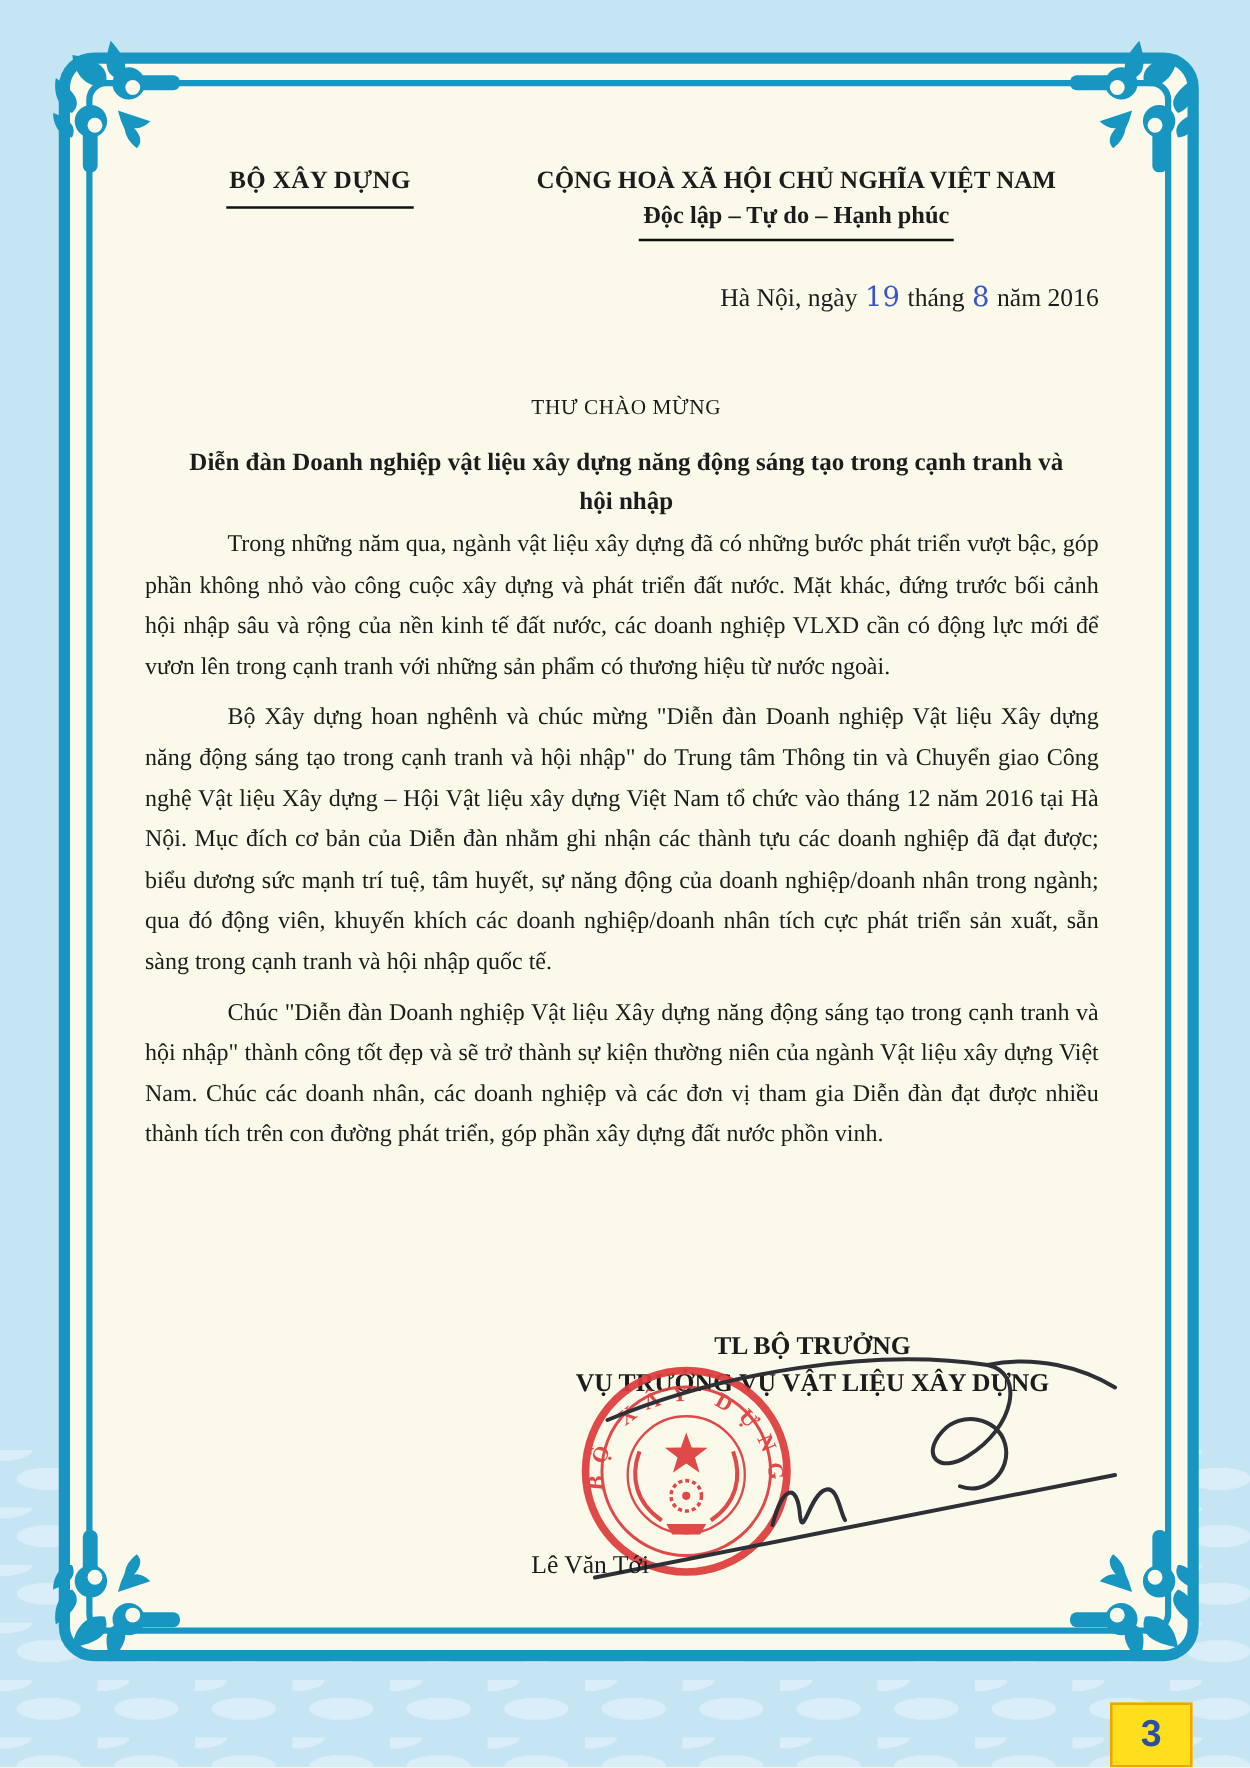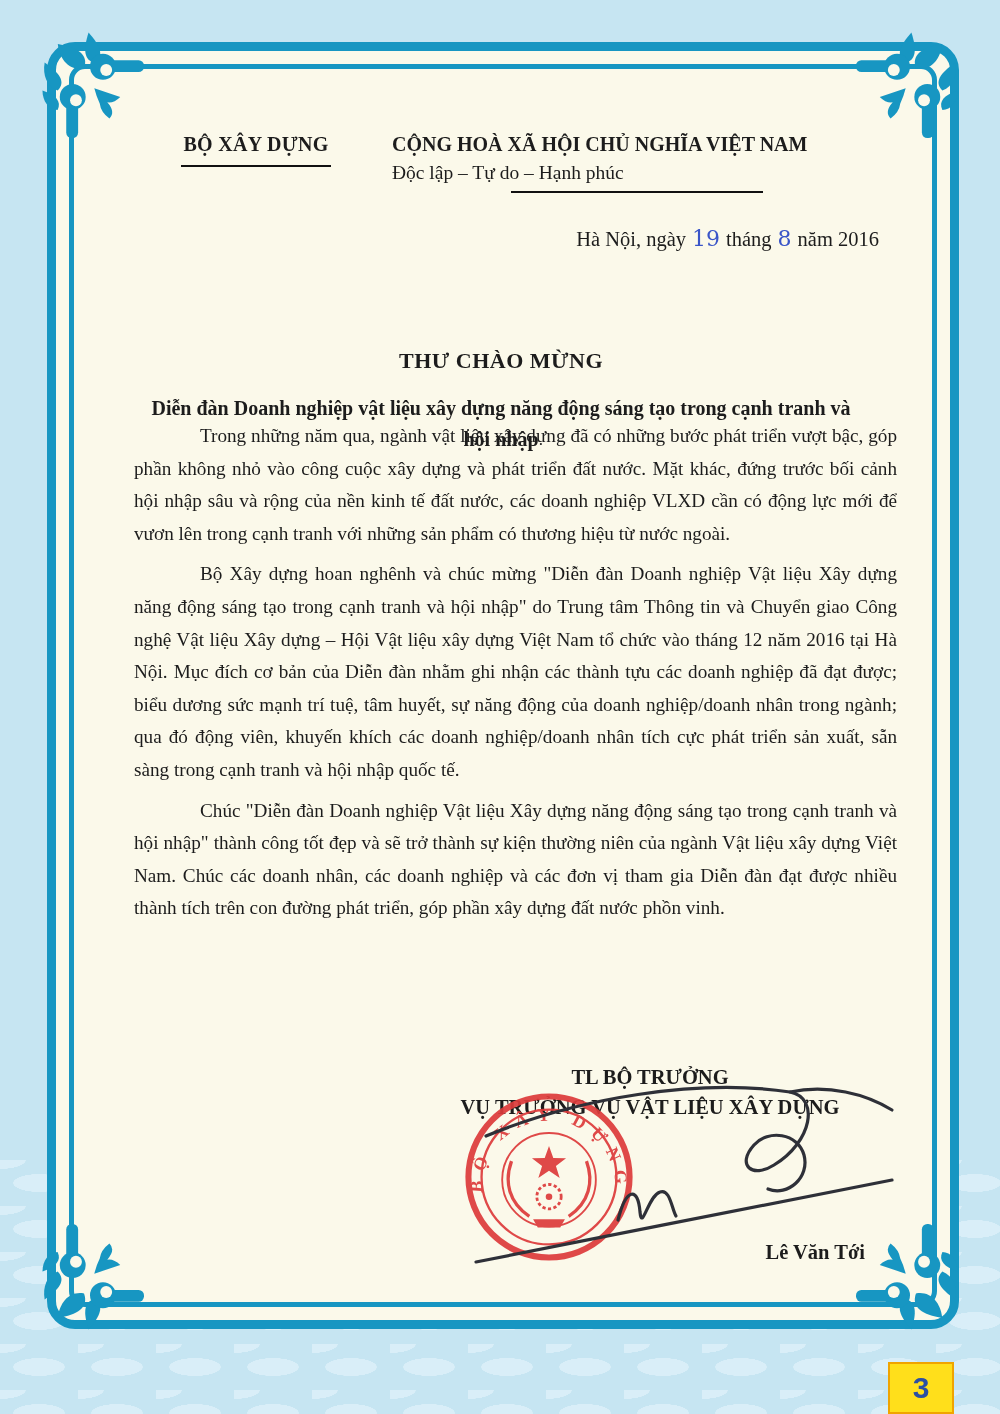--- a/index.html
+++ b/index.html
@@ -35,52 +35,52 @@
   .orn-fill{fill:var(--teal);}
   .orn-hole{fill:var(--paper);}
 
   .content{position:absolute;left:0;top:0;width:880px;height:1414px;z-index:5;}
 
   
   .header-row{position:absolute;left:120px;top:133px;width:762px;display:flex;}
   .org-block{width:272px;text-align:center;}
   .org-name{font-size:20px;font-weight:bold;letter-spacing:.3px;}
   .org-underline{width:150px;height:0;border-bottom:2px solid #111;margin:9px auto 0;}
-  .national-block{flex:1;text-align:left;}
+  .national-block{flex:1;text-align:center;}
   .national-l1{font-size:20px;font-weight:bold;}
-  .national-l2{font-size:19.5px;font-weight:normal;margin-top:6px;}
+  .national-l2{font-size:19.5px;font-weight:bold;margin-top:6px;}
   .national-underline{width:252px;height:0;border-bottom:2px solid #111;margin:7px auto 0;}
 
   .date-line{position:absolute;left:120px;top:226px;width:762px;text-align:right;
     font-size:20.5px;}
   .date-line span{margin:0 3px;}
   .hand-num{color:var(--handblue);font-size:22px;font-family:"DejaVu Serif",serif;}
 
   
   .title-block{position:absolute;left:120px;top:316px;width:762px;text-align:center;}
-  .doc-title{font-size:22px;font-weight:bold;letter-spacing:.5px;margin-top:32px;}
+  .doc-title{font-size:17px;font-weight:normal;letter-spacing:.5px;}
   .doc-subtitle{font-size:20px;font-weight:bold;line-height:31px;max-width:700px;margin:19px auto 0;}
 
   
-  .body-block{position:absolute;left:134px;top:420px;width:763px;}
+  .body-block{position:absolute;left:116px;top:420px;width:763px;}
   .body-block p{font-size:19.2px;line-height:32.6px;text-align:justify;
     text-indent:66px;margin:0 0 8px;}
 
   
   .sign-block{position:absolute;left:390px;top:1062px;width:520px;text-align:center;
     font-weight:bold;font-size:20.5px;line-height:30px;}
   .stamp{position:absolute;left:460px;top:1088px;width:178px;height:178px;z-index:6;opacity:.92;}
   .stamp .ln{stroke:var(--stamp);fill:none;}
   .stamp .fl{fill:var(--stamp);}
   .stamp text{fill:var(--stamp);font-weight:bold;font-size:19px;letter-spacing:9px;
     font-family:"Liberation Serif",serif;}
   .signature{position:absolute;left:468px;top:1070px;width:430px;height:200px;z-index:7;}
   .signature path{stroke:var(--pen);stroke-width:3.2;fill:none;stroke-linecap:round;}
-  .signer-name{position:absolute;left:425px;top:1241px;width:440px;text-align:right;
-    font-weight:bold;font-size:20.5px;z-index:8;}
+  .signer-name{position:absolute;left:425px;top:1241px;width:440px;text-align:left;
+    font-weight:normal;font-size:20.5px;z-index:8;}
 
   
   .page-badge{position:absolute;left:888px;top:1362px;width:66px;height:52px;z-index:9;
     background:var(--badge_bg);border:2px solid var(--badge_border);
     display:flex;align-items:center;justify-content:center;
     font-weight:bold;font-size:30px;color:var(--badge_num);
     font-family:"Liberation Sans",sans-serif;}
 </style>
 </head>
 <body>

